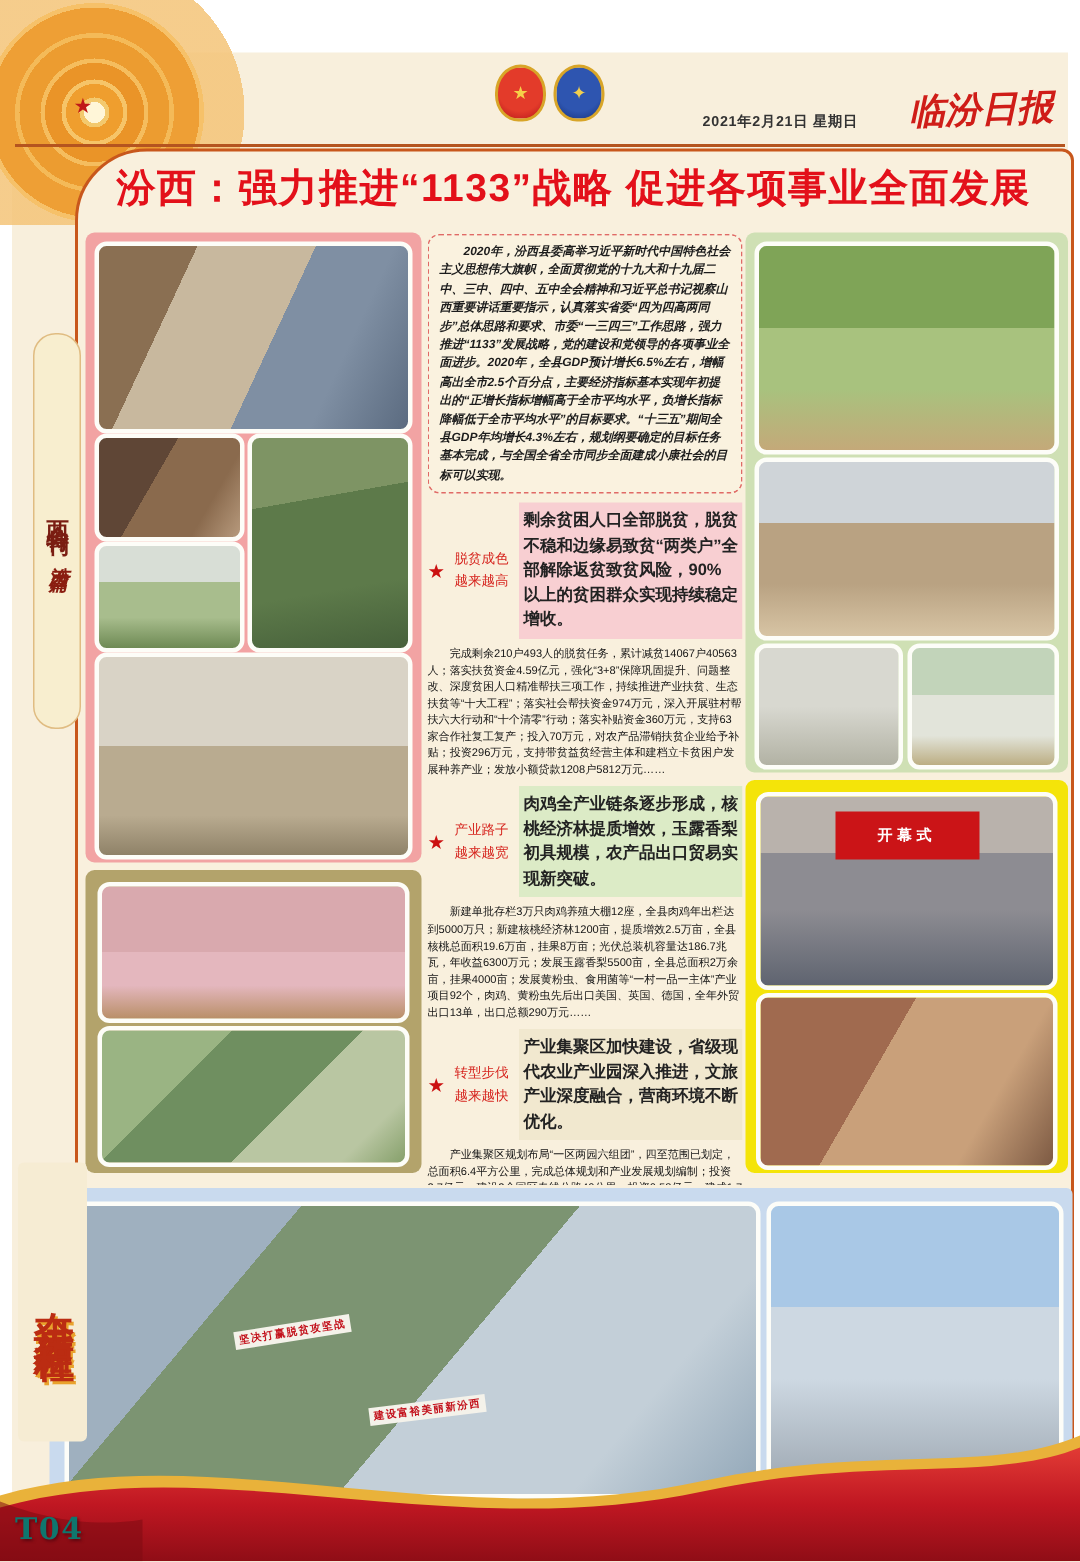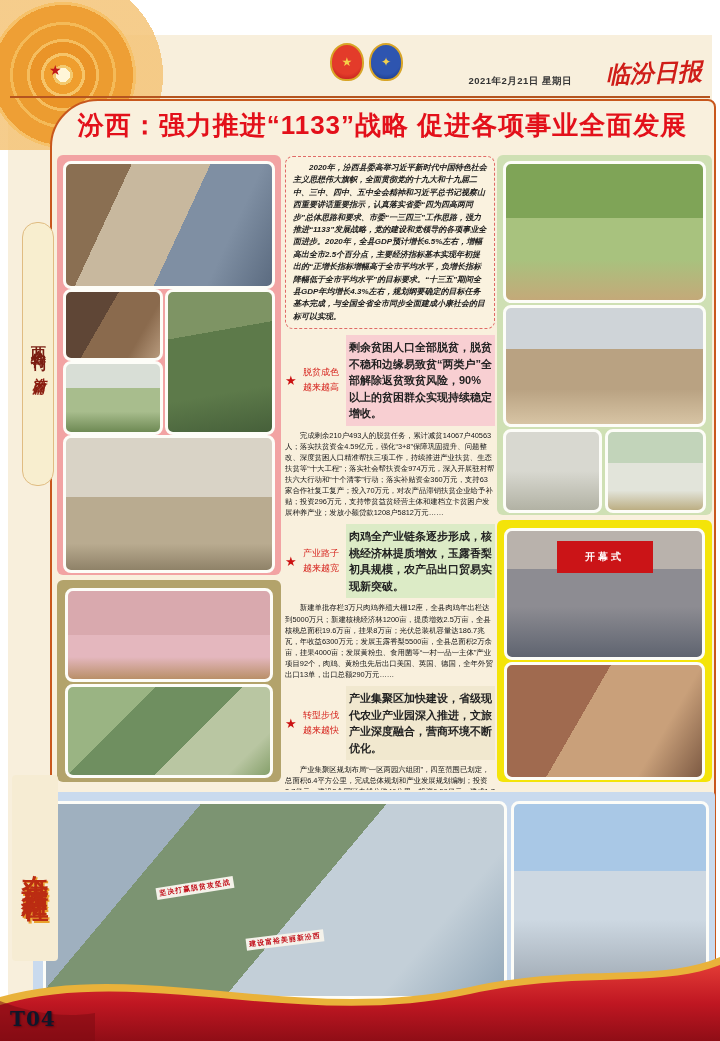--- a/index.html
+++ b/index.html
@@ -73,21 +73,21 @@
   .sec-summary{flex:1;margin-left:4px;padding:4px 3px;font-size:11px;font-weight:700;line-height:1.5;color:#222;}
   .s1 .sec-summary{background:#f8cfd2;}
   .s2 .sec-summary{background:#dcebc6;}
   .s3 .sec-summary{background:#f1e8cf;}
   .s4 .sec-summary{background:#fdf2bd;}
   .sec-body{margin:4px 0 0 0;font-size:7.4px;line-height:1.5;color:#151515;text-indent:2em;}
   
   .panel-blue{left:33px;top:792px;width:682px;height:216px;background:#c9daee;border-radius:4px;}
   
   .ribbon{position:absolute;left:0;bottom:0;width:720px;height:100px;}
-  .t04{position:absolute;left:10px;bottom:10px;color:#0f172a;font-family:"DejaVu Serif","Liberation Serif",serif;
+  .t04{position:absolute;left:10px;bottom:10px;color:#0f766e;font-family:"DejaVu Serif","Liberation Serif",serif;
     font-weight:800;font-size:20px;letter-spacing:1px;text-shadow:1px 1px 2px #5c0710;}
 </style>
 </head>
 <body>
 
 <div class="page">
   <div class="paper">
 
     <div class="dome">
       <span class="dome-star">★</span>

